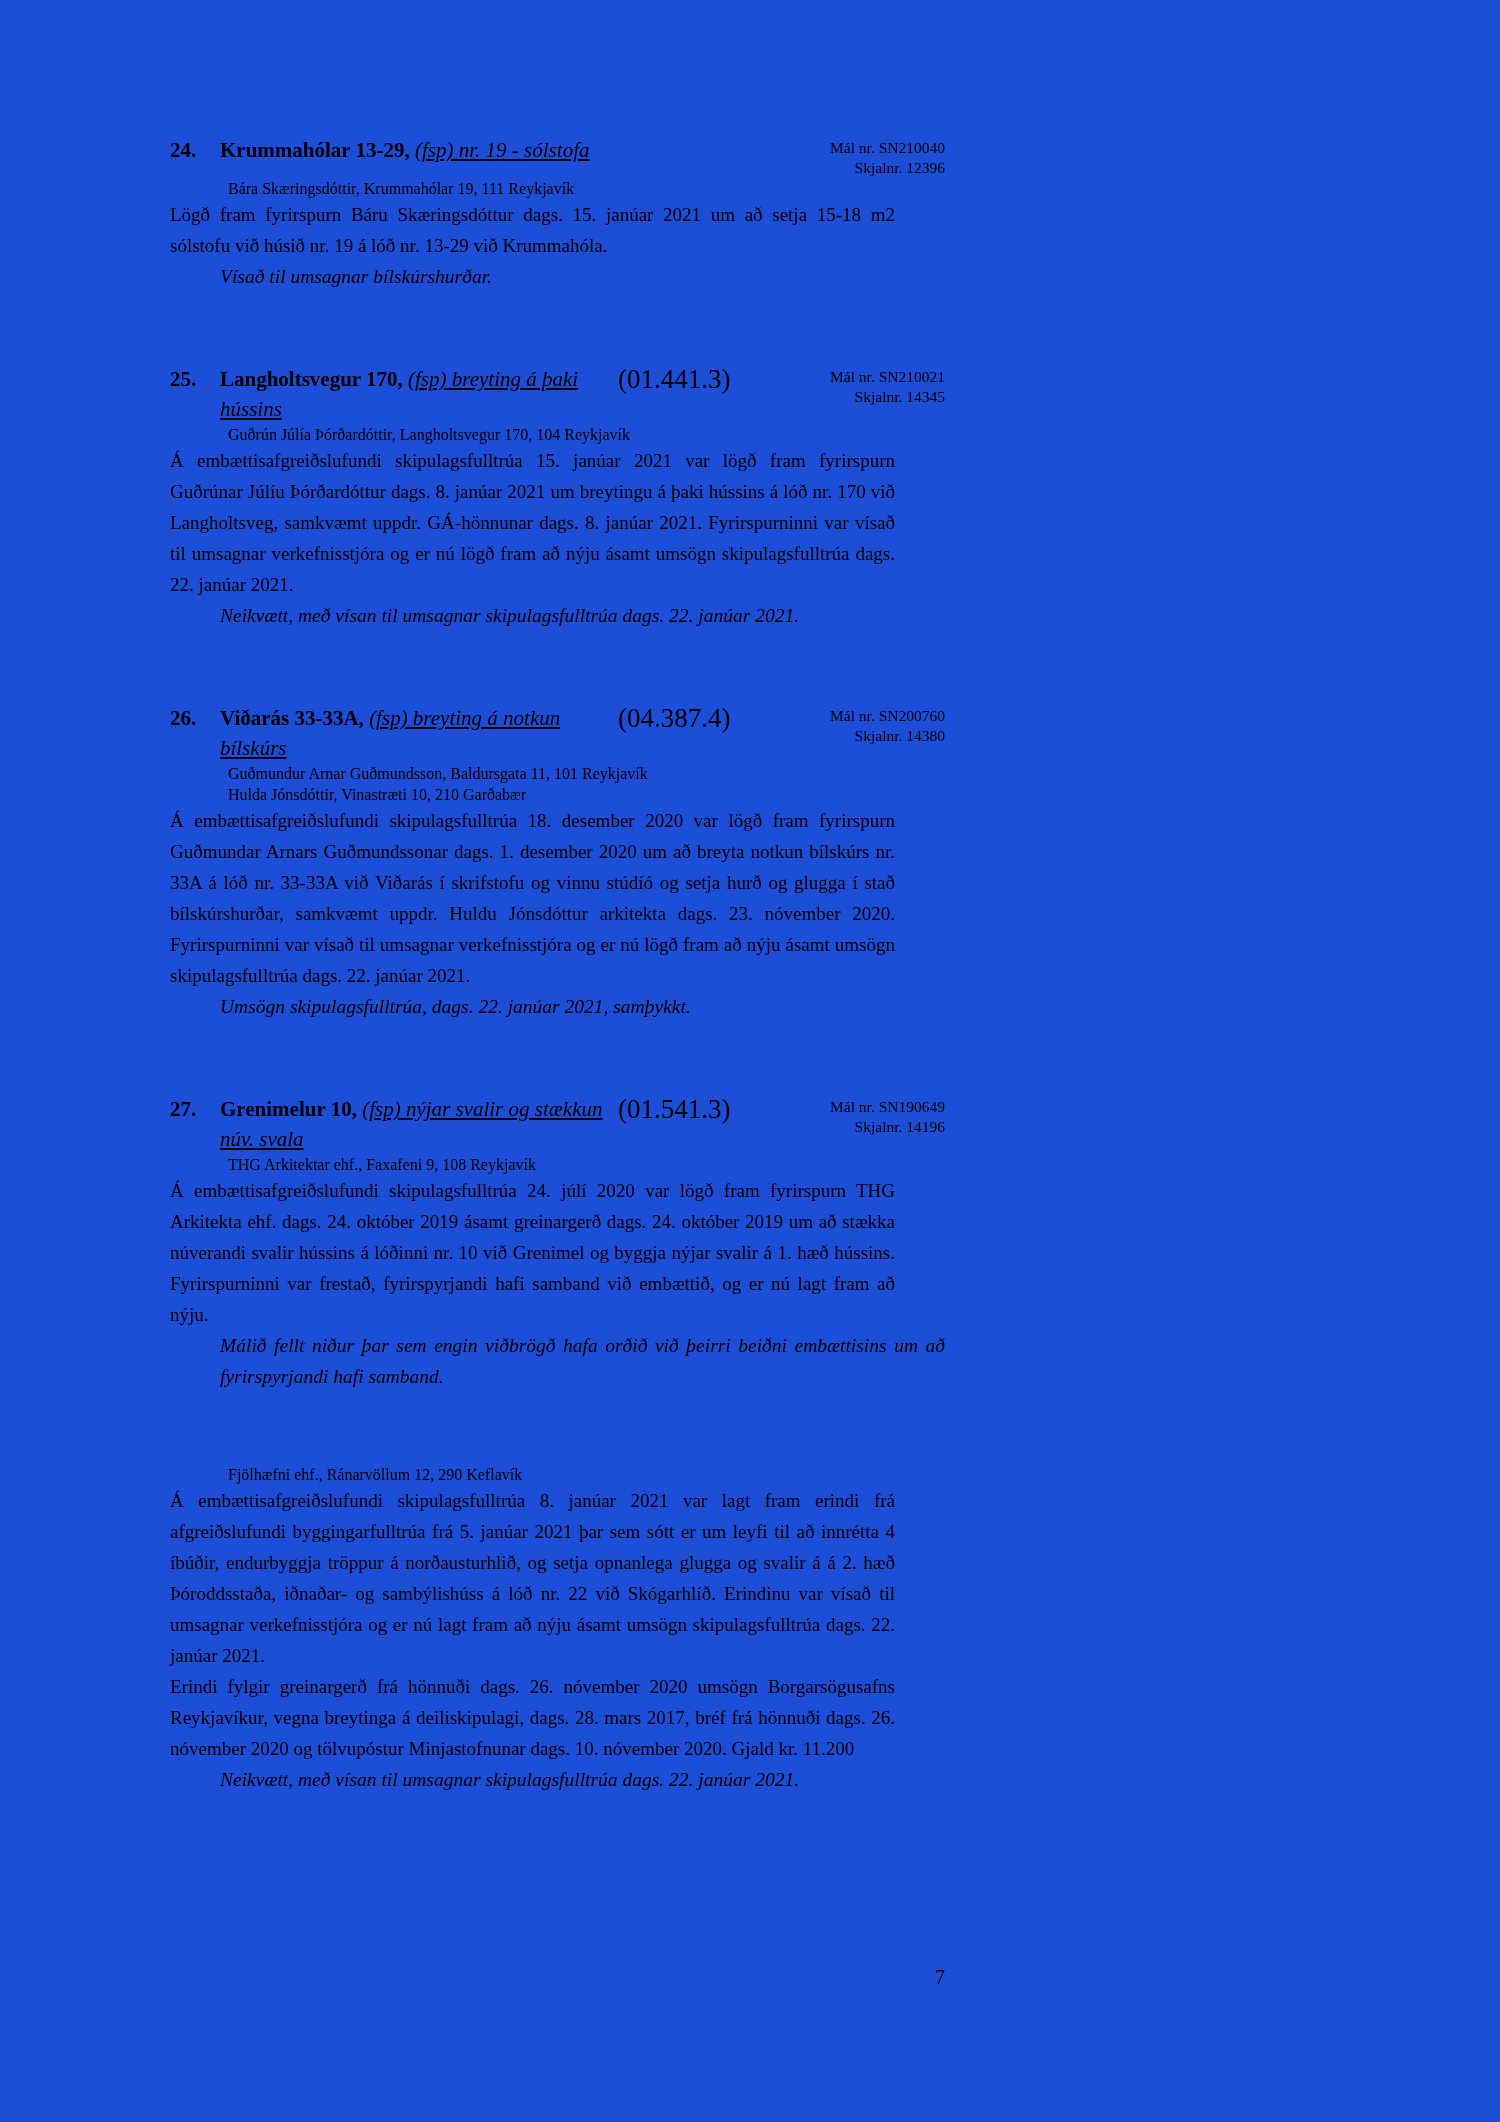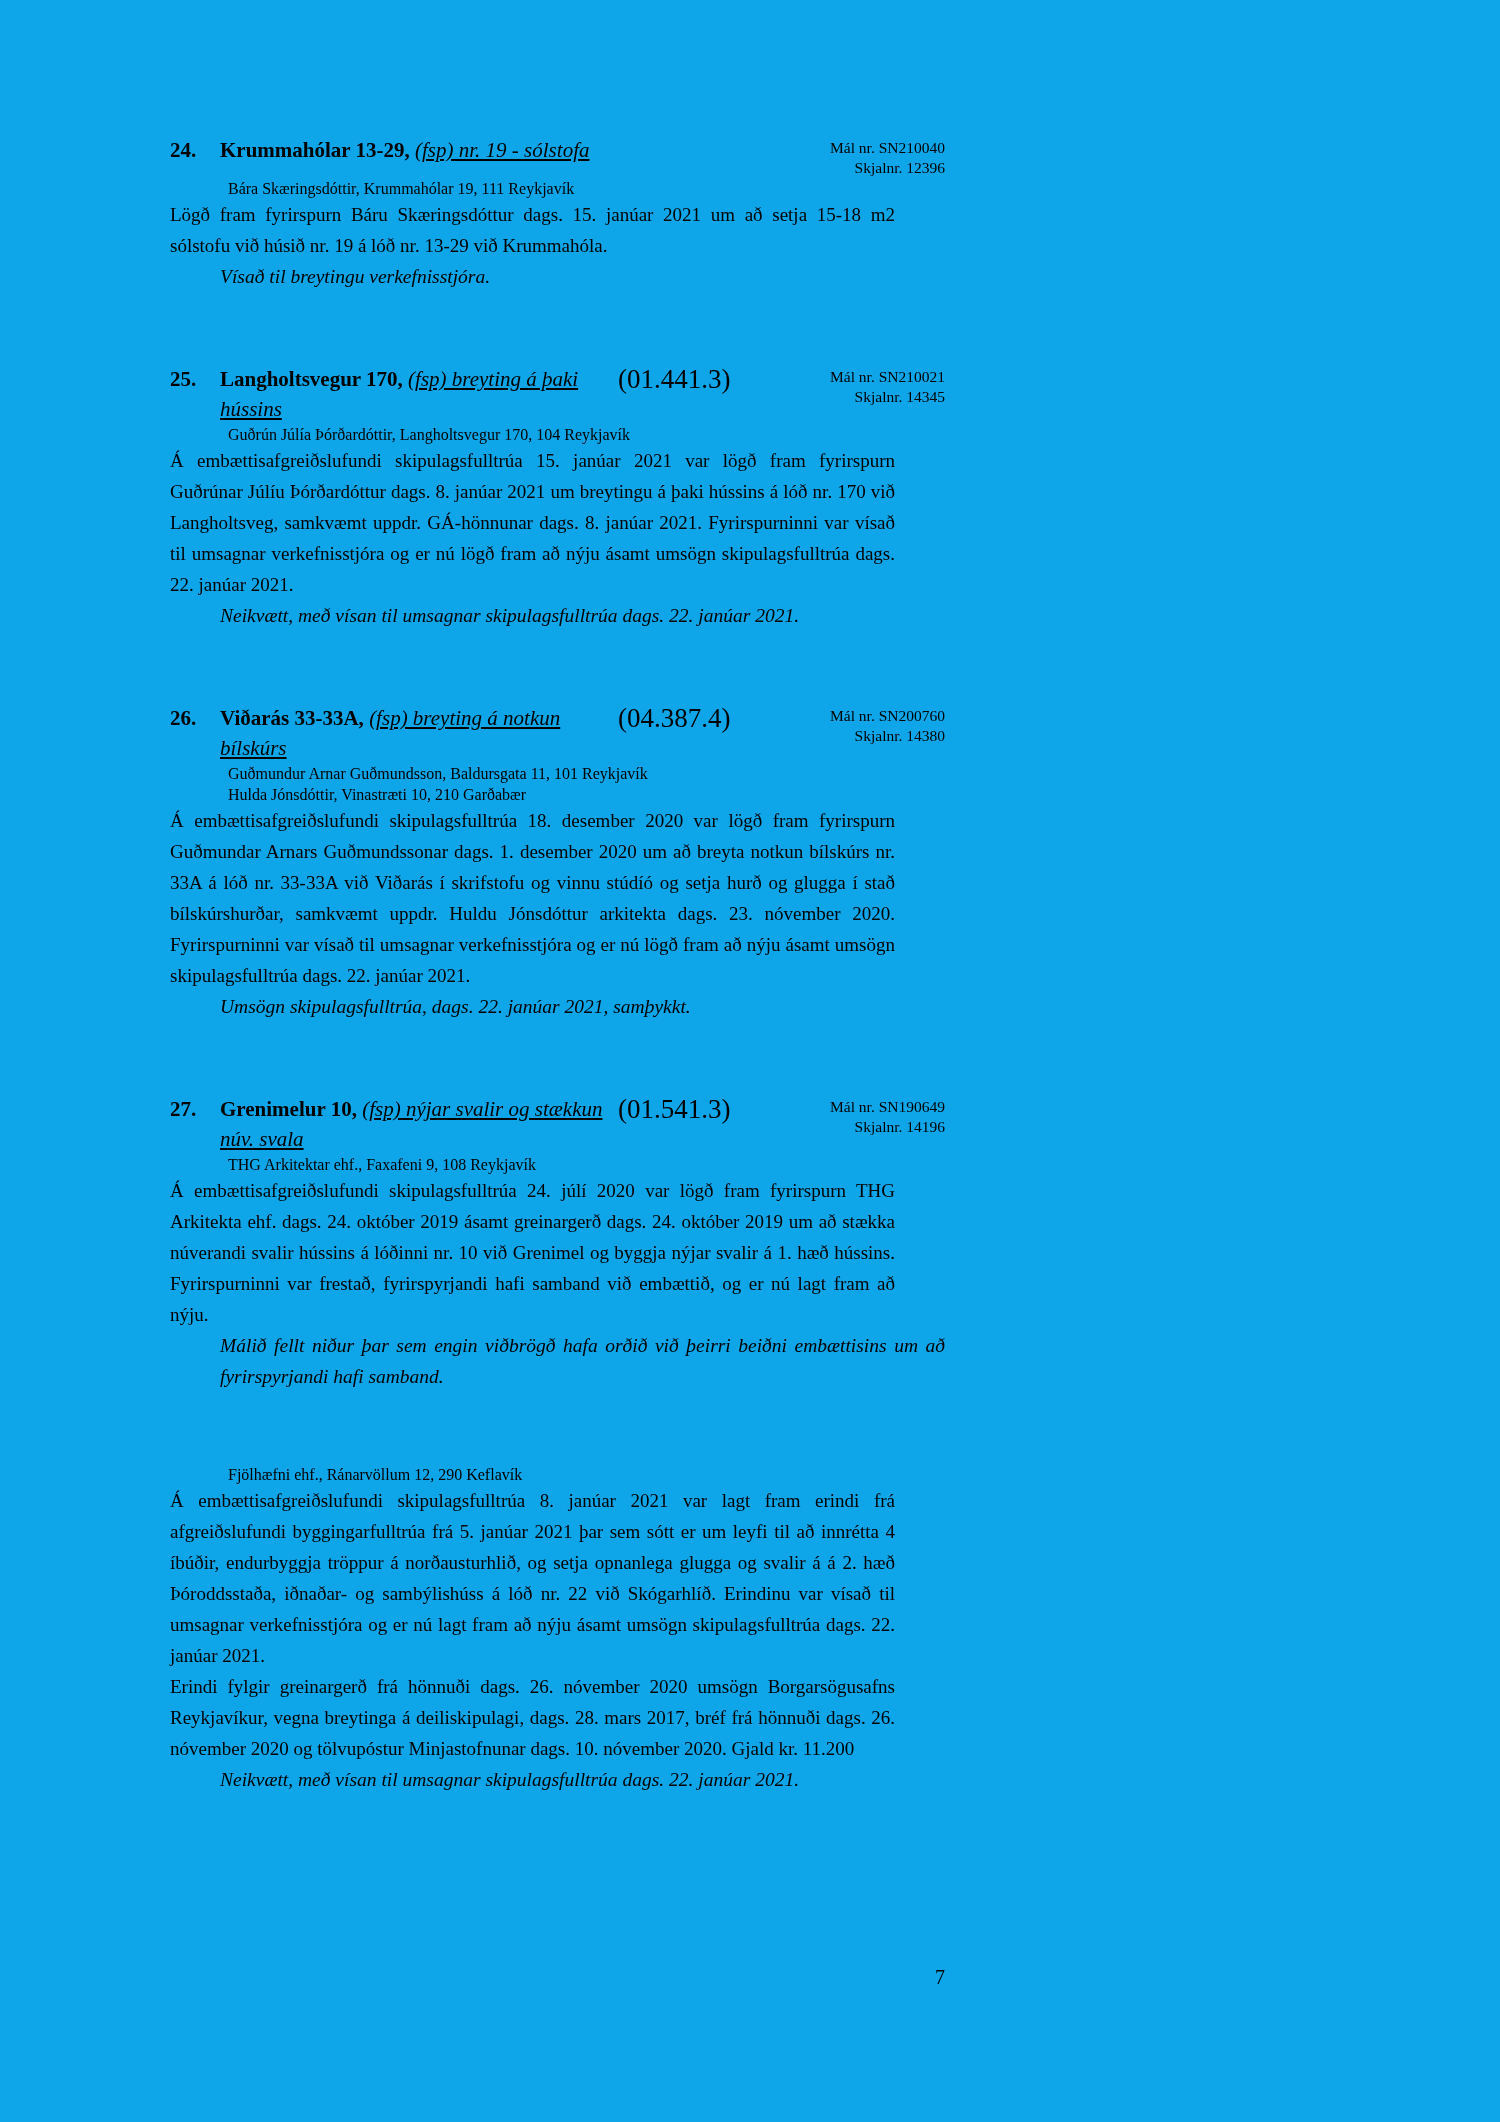--- a/index.html
+++ b/index.html
@@ -3,21 +3,21 @@
 <meta charset="utf-8">
 <style>
   html, body {
     margin: 0;
     padding: 0;
     background: #ffffff;
   }
   .page {
     width: 1500px;
     height: 2122px;
-    background: #0ea5e9;
+    background: #1d4ed8;
     font-family: "Liberation Serif", serif;
     color: #000000;
     position: relative;
     padding: 135px 0 0 170px;
     box-sizing: border-box;
     overflow: hidden;
   }
   .item {
     width: 775px;
     margin-bottom: 72px;
@@ -92,21 +92,21 @@
       <div class="item-code"></div>
       <div class="item-case">
         <div>Mál nr. SN210040</div>
         <div>Skjalnr. 12396</div>
       </div>
     </div>
     <div class="applicant">Bára Skæringsdóttir, Krummahólar 19, 111 Reykjavík</div>
     <div class="applicant"></div>
     <p class="body-par">Lögð fram fyrirspurn Báru Skæringsdóttur dags. 15. janúar 2021 um að setja 15-18 m2 sólstofu við húsið nr. 19 á lóð nr. 13-29 við Krummahóla.</p>
     <p class="body-par"></p>
-    <p class="conclusion">Vísað til breytingu verkefnisstjóra.</p>
+    <p class="conclusion">Vísað til umsagnar bílskúrshurðar.</p>
   </section>
 
   <section class="item">
     <div class="item-header">
       <div class="item-num">25.</div>
       <div class="item-title">
         <span class="addr">Langholtsvegur 170,</span>
         <span class="subtitle">(fsp) breyting á þaki hússins</span>
       </div>
       <div class="item-code">(01.441.3)</div>

